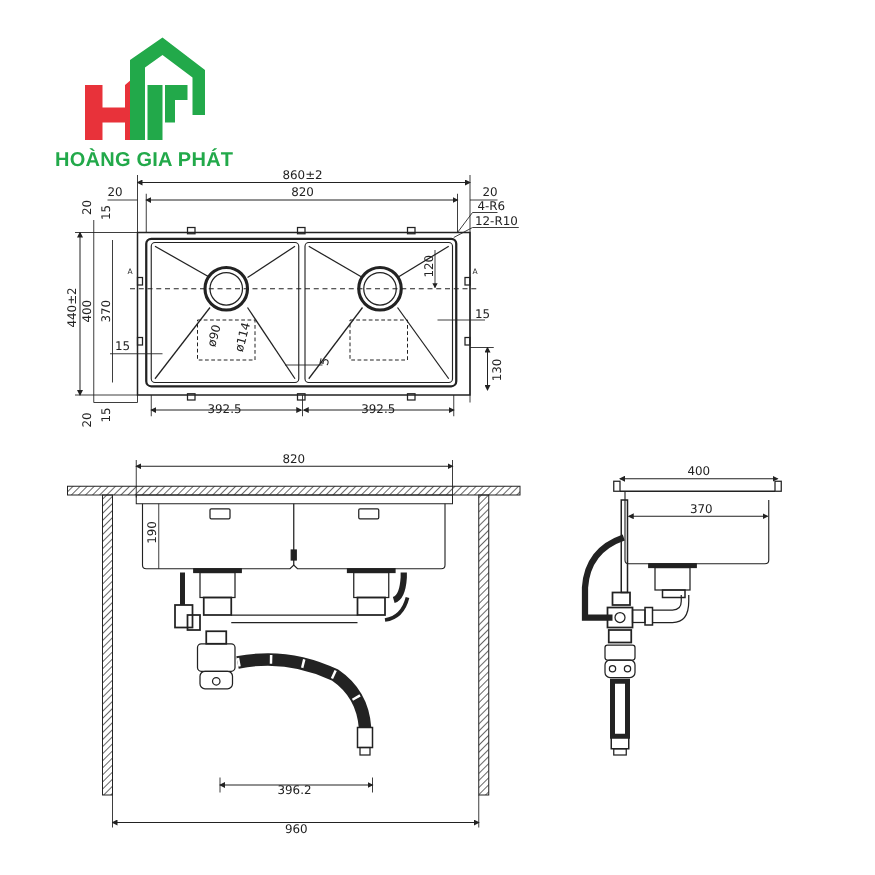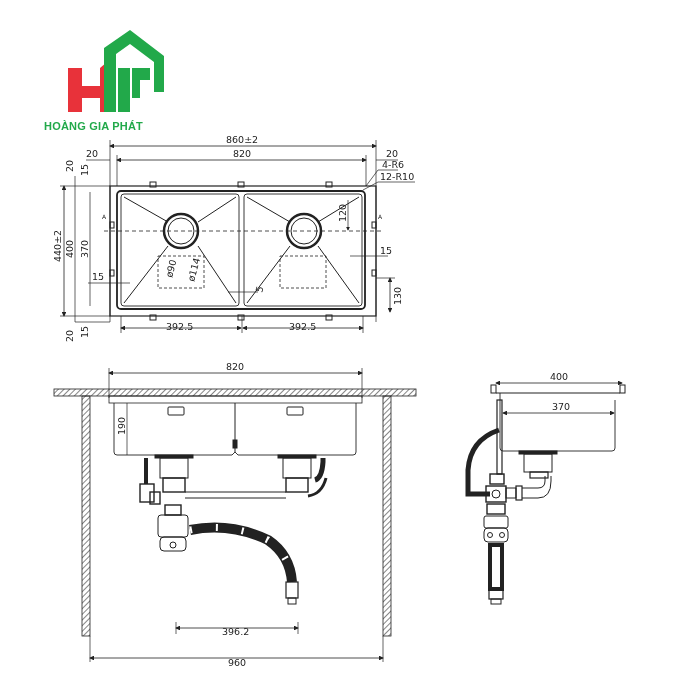--- a/index.html
+++ b/index.html
@@ -1,18 +1,18 @@
 <!DOCTYPE html>
 <html><head>
   <meta charset="utf-8">
   <style>
     html,body{margin:0;padding:0;background:#fff;}
     body{width:700px;height:700px;position:relative;overflow:hidden;font-family:"DejaVu Sans",sans-serif;}
     #stage{position:absolute;left:0;top:0;width:700px;height:700px;}
-    .brand{position:absolute;left:44px;top:120px;font-family:"Liberation Sans",sans-serif;font-weight:bold;font-size:11px;color:#22a94a;letter-spacing:0.2px;}
+    .brand{position:absolute;left:44px;top:120px;font-family:"Liberation Sans",sans-serif;font-weight:bold;font-size:16px;color:#22a94a;letter-spacing:0.2px;}
     svg text{font-family:"DejaVu Sans",sans-serif;fill:#222;}
     .dim{font-size:9.5px;}
   </style>
 </head>
 <body>
 
 <div id="stage">
 
   <svg style="position:absolute;left:60px;top:28px" width="110" height="90" viewBox="0 0 110 90">
     <polygon points="8,40 22,40 22,58 40,58 40,40 54,28 54,84 40,84 40,70 22,70 22,84 8,84" fill="#e8323a"></polygon>

